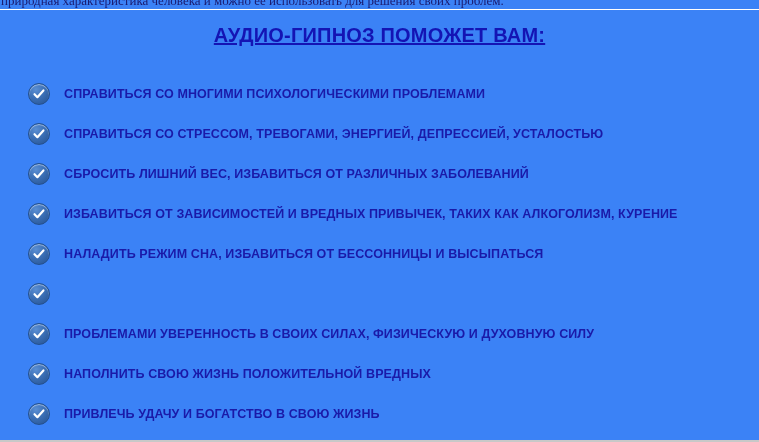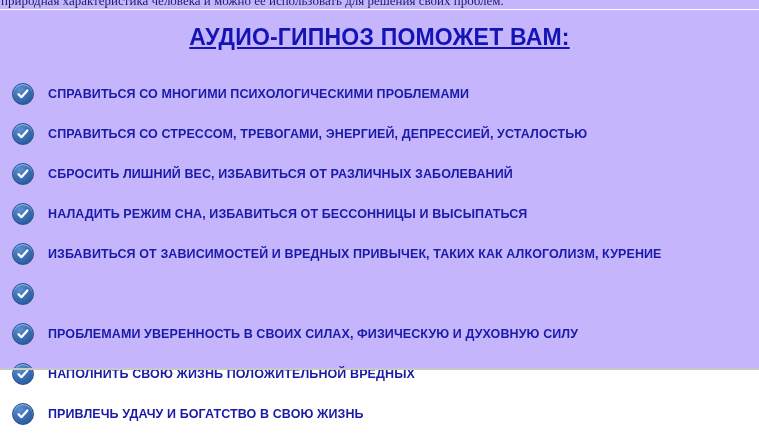--- a/index.html
+++ b/index.html
@@ -10,22 +10,22 @@
     width: 759px;
     height: 442px;
     background: #ffffff;
     font-family: "Liberation Sans", sans-serif;
     overflow: hidden;
     position: relative;
   }
   .page {
     position: relative;
     width: 759px;
-    height: 370px;
-    background: #c4b5fd;
+    height: 442px;
+    background: #3b82f6;
   }
   
   .top-clipped {
     position: absolute;
     top: -7px;
     left: 0;
     width: 759px;
     height: 16px;
     overflow: hidden;
   }
@@ -48,38 +48,38 @@
   
   .heading {
     position: absolute;
     top: 24px;
     left: 0;
     width: 759px;
     text-align: center;
   }
   .heading span {
     font-family: "Liberation Sans", sans-serif;
-    font-size: 23px;
+    font-size: 20px;
     font-weight: bold;
     color: #1414b4;
     text-decoration: underline;
     letter-spacing: 0.2px;
   }
   
   .benefit-list {
     position: absolute;
     top: 74px;
     left: 0;
     width: 759px;
   }
   .benefit-row {
     display: flex;
     align-items: center;
     height: 40px;
-    padding-left: 12px;
+    padding-left: 28px;
   }
   .check-icon {
     width: 20px;
     height: 20px;
     flex: 0 0 20px;
     border-radius: 50%;
     background: radial-gradient(circle at 35% 28%, #5b8fd4 0%, #3b6fb5 45%, #24508f 100%);
     border: 1px solid #234f8d;
     box-shadow: inset 0 1px 1px rgba(255,255,255,0.55);
     position: relative;
@@ -149,30 +149,30 @@
       </span>
       <span class="benefit-text">СБРОСИТЬ ЛИШНИЙ ВЕС, ИЗБАВИТЬСЯ ОТ РАЗЛИЧНЫХ ЗАБОЛЕВАНИЙ</span>
     </div>
 
     <div class="benefit-row">
       <span class="check-icon">
         <svg width="14" height="14" viewBox="0 0 14 14">
             <path d="M2.5 7.2 L5.4 10.2 L11.4 3.4" fill="none" stroke="#ffffff" stroke-width="2.2" stroke-linecap="round" stroke-linejoin="round"></path>
           </svg>
       </span>
+      <span class="benefit-text">ИЗБАВИТЬСЯ ОТ ЗАВИСИМОСТЕЙ И ВРЕДНЫХ ПРИВЫЧЕК, ТАКИХ КАК АЛКОГОЛИЗМ, КУРЕНИЕ</span>
+    </div>
+
+    <div class="benefit-row">
+      <span class="check-icon">
+        <svg width="14" height="14" viewBox="0 0 14 14">
+            <path d="M2.5 7.2 L5.4 10.2 L11.4 3.4" fill="none" stroke="#ffffff" stroke-width="2.2" stroke-linecap="round" stroke-linejoin="round"></path>
+          </svg>
+      </span>
       <span class="benefit-text">НАЛАДИТЬ РЕЖИМ СНА, ИЗБАВИТЬСЯ ОТ БЕССОННИЦЫ И ВЫСЫПАТЬСЯ</span>
-    </div>
-
-    <div class="benefit-row">
-      <span class="check-icon">
-        <svg width="14" height="14" viewBox="0 0 14 14">
-            <path d="M2.5 7.2 L5.4 10.2 L11.4 3.4" fill="none" stroke="#ffffff" stroke-width="2.2" stroke-linecap="round" stroke-linejoin="round"></path>
-          </svg>
-      </span>
-      <span class="benefit-text">ИЗБАВИТЬСЯ ОТ ЗАВИСИМОСТЕЙ И ВРЕДНЫХ ПРИВЫЧЕК, ТАКИХ КАК АЛКОГОЛИЗМ, КУРЕНИЕ</span>
     </div>
 
     <div class="benefit-row">
       <span class="check-icon">
         <svg width="14" height="14" viewBox="0 0 14 14">
             <path d="M2.5 7.2 L5.4 10.2 L11.4 3.4" fill="none" stroke="#ffffff" stroke-width="2.2" stroke-linecap="round" stroke-linejoin="round"></path>
           </svg>
       </span>
     </div>
 

